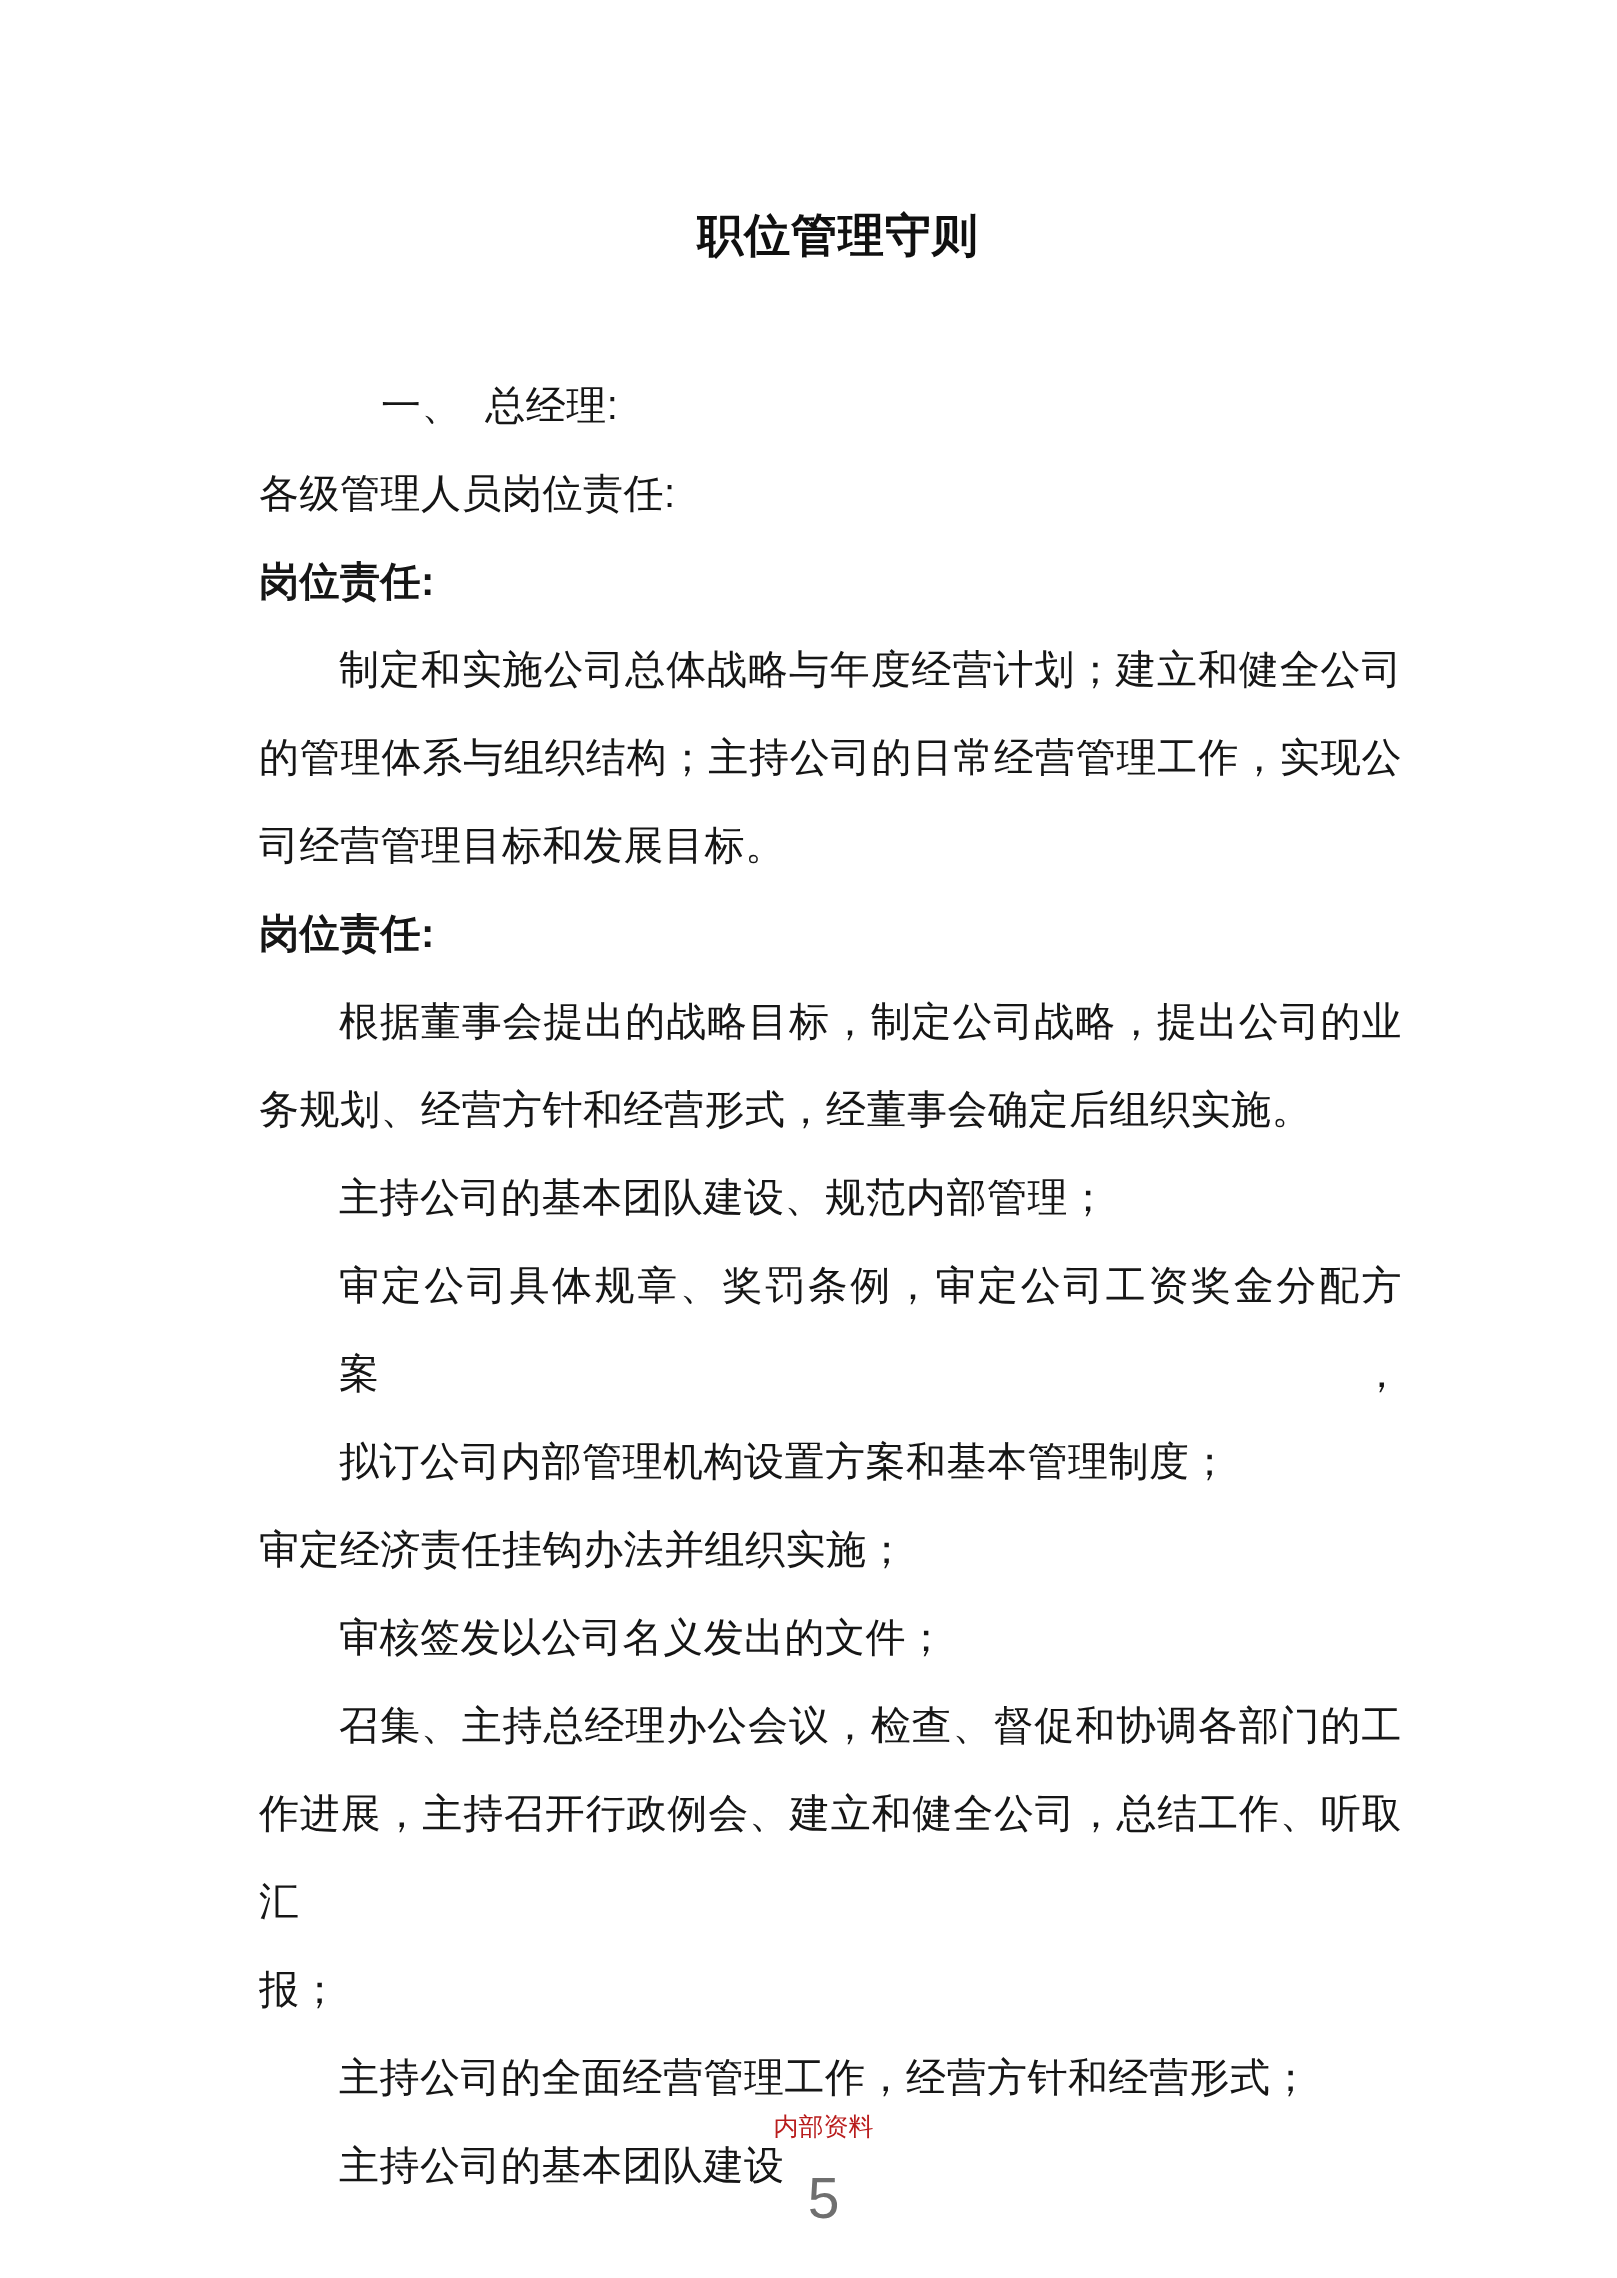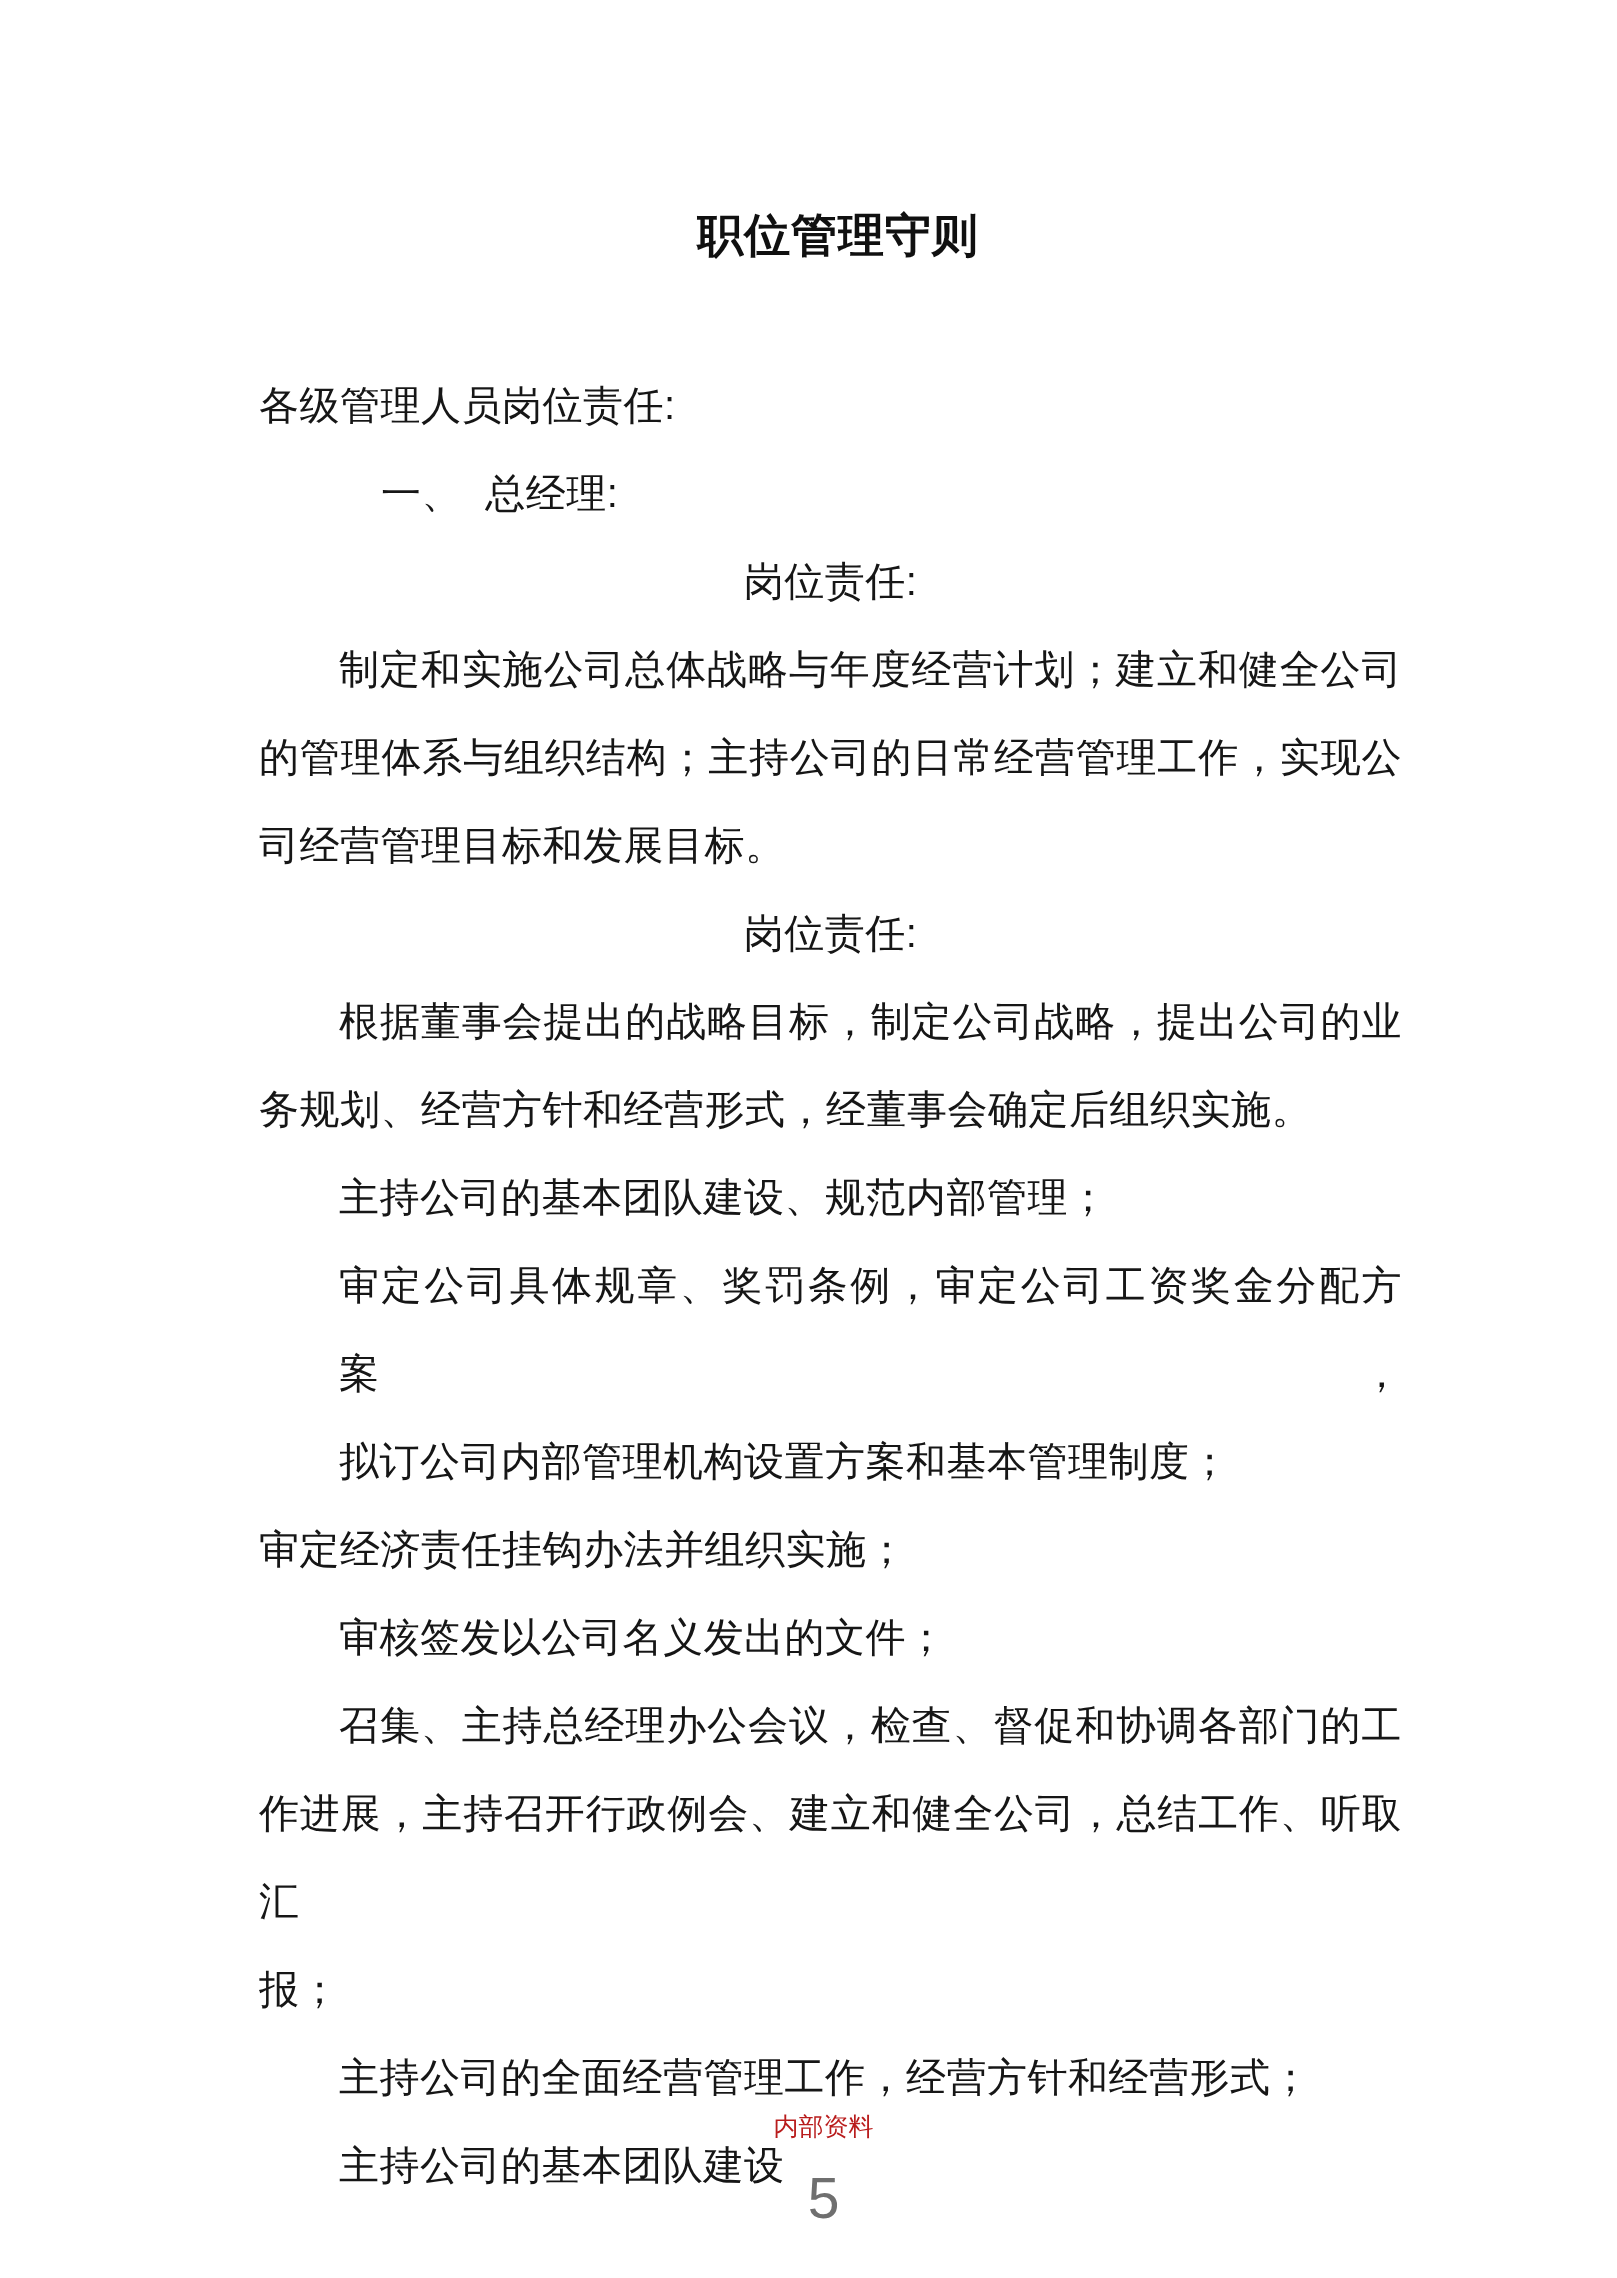--- a/index.html
+++ b/index.html
@@ -39,21 +39,21 @@
     line-height: 88px;
     letter-spacing: 0.5px;
   }
   .line {
     box-sizing: border-box;
     width: 100%;
     white-space: nowrap;
   }
   .i2 { padding-left: 80px; }   
   .i3 { padding-left: 122px; }  
-  .b  { font-weight: 400; text-align: center; }
+  .b  { font-weight: 700; }
   .just {
     white-space: normal;
     text-align: justify;
     text-align-last: justify;
   }
   .footer-watermark {
     position: absolute;
     top: 2111px;
     left: 0;
     right: 0;
@@ -74,22 +74,22 @@
   }
 </style>
 </head>
 <body>
 
 <div class="page">
 
   <h1 class="doc-title">职位管理守则</h1>
 
   <div class="doc-body">
+    <div class="line i3">一、&nbsp;&nbsp;总经理:</div>
     <div class="line">各级管理人员岗位责任:</div>
-    <div class="line i3">一、&nbsp;&nbsp;总经理:</div>
     <div class="line b">岗位责任:</div>
     <div class="line i2 just">制定和实施公司总体战略与年度经营计划；建立和健全公司</div>
     <div class="line just">的管理体系与组织结构；主持公司的日常经营管理工作，实现公</div>
     <div class="line">司经营管理目标和发展目标。</div>
     <div class="line b">岗位责任:</div>
     <div class="line i2 just">根据董事会提出的战略目标，制定公司战略，提出公司的业</div>
     <div class="line">务规划、经营方针和经营形式，经董事会确定后组织实施。</div>
     <div class="line i2">主持公司的基本团队建设、规范内部管理；</div>
     <div class="line i2 just">审定公司具体规章、奖罚条例，审定公司工资奖金分配方案，</div>
     <div class="line i2">拟订公司内部管理机构设置方案和基本管理制度；</div>

